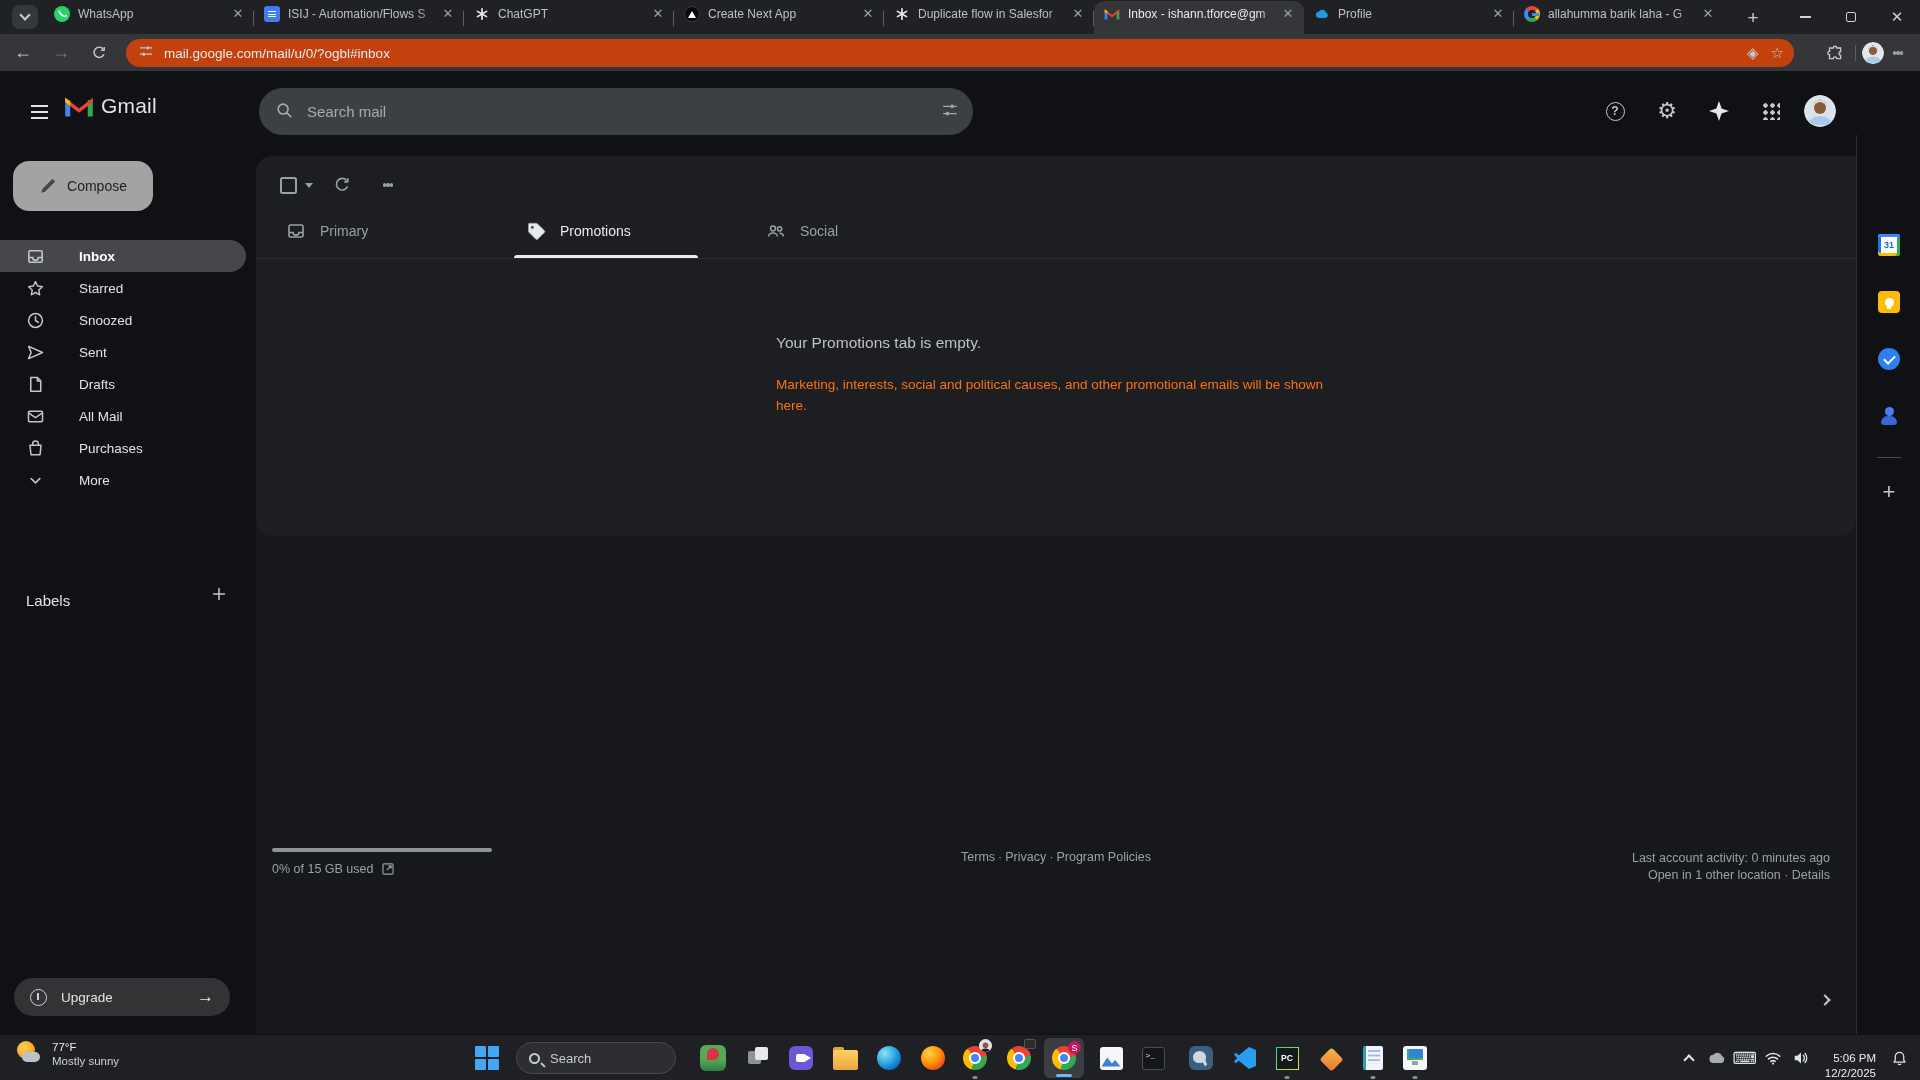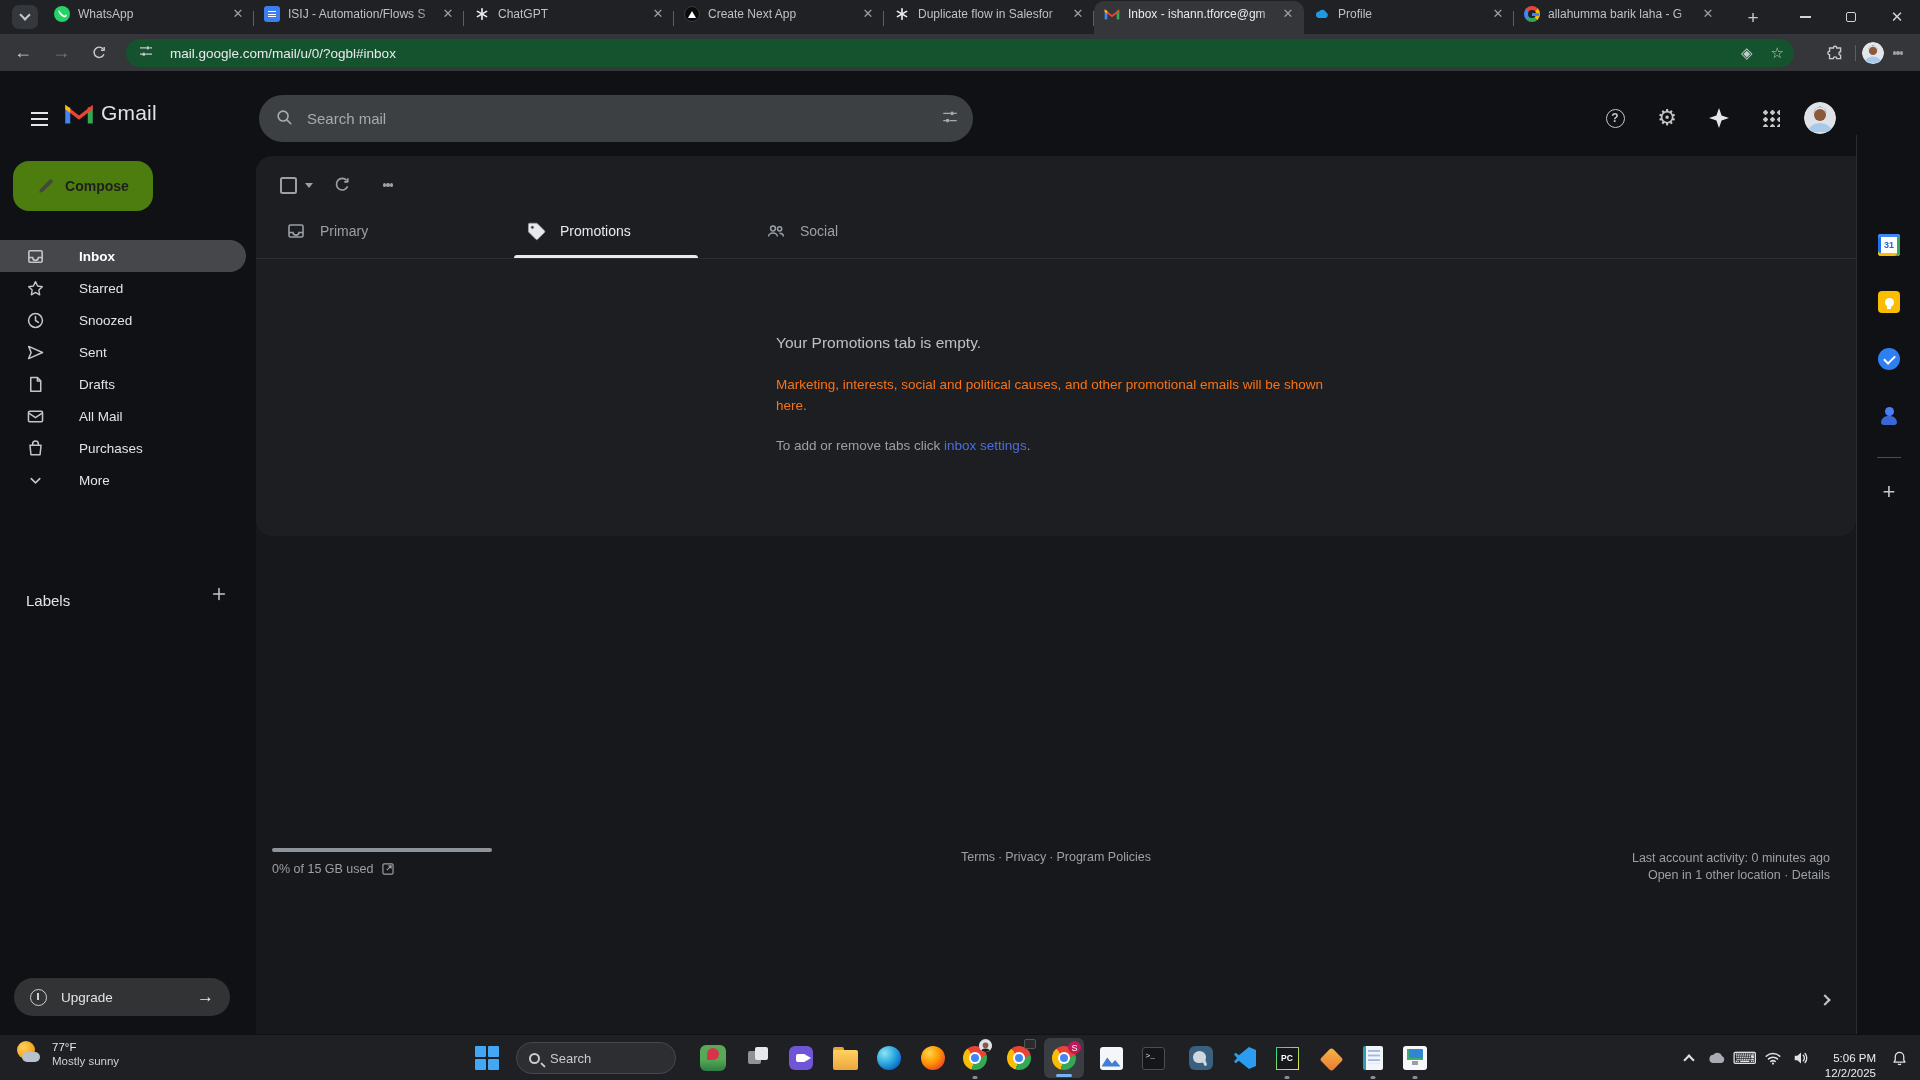--- a/index.html
+++ b/index.html
@@ -33,50 +33,50 @@
   .winctl{position:absolute;right:0;top:0;height:34px;display:flex;}
   .winbtn{width:46px;height:34px;display:flex;align-items:center;justify-content:center;color:#cfd2d6;}
   .winbtn .min{width:11px;height:1.5px;background:#cfd2d6;}
   .winbtn .max{width:10px;height:10px;border:1.5px solid #cfd2d6;border-radius:2px;}
   .winbtn.close{font-size:15px;}
 
   
   .toolbar{position:absolute;left:0;top:34px;width:1920px;height:37px;background:#35363a;display:flex;align-items:center;}
   .navbtn{width:30px;height:30px;margin-left:8px;display:flex;align-items:center;justify-content:center;color:#c7cacd;font-size:18px;}
   .navbtn.dim{color:#74777c;}
-  .omnibox{position:absolute;left:126px;top:5px;width:1668px;height:28px;background:#14532d;border-radius:14px;display:flex;align-items:center;padding:0 10px 0 12px;gap:6px;}
+  .omnibox{position:absolute;left:126px;top:5px;width:1668px;height:28px;background:#c2410c;border-radius:14px;display:flex;align-items:center;padding:0 10px 0 12px;}
   .omni-url{flex:1;color:#e8eaed;font-size:13.5px;margin-left:10px;white-space:nowrap;overflow:hidden;}
   .omni-ic{color:#c7cacd;font-size:15px;margin-left:12px;}
   .tool-right{position:absolute;right:8px;top:5px;display:flex;align-items:center;height:28px;}
   .tr-ic{width:28px;height:28px;display:flex;align-items:center;justify-content:center;color:#c7cacd;}
   .tr-div{width:1px;height:16px;background:#5b5e63;margin:0 6px;}
   .avatar16{width:22px;height:22px;border-radius:50%;overflow:hidden;}
 
   
   .gmail{position:absolute;left:0;top:71px;width:1920px;height:963px;background:#101114;}
-  .g-header{position:absolute;left:0;top:16px;width:1852px;height:64px;}
+  .g-header{position:absolute;left:0;top:9px;width:1852px;height:64px;}
   .hamburger{position:absolute;left:24px;top:17px;width:30px;height:30px;display:flex;flex-direction:column;justify-content:center;gap:4.5px;align-items:center;}
   .hamburger i{display:block;width:17px;height:1.8px;background:#e3e5e8;}
   .g-logo{position:absolute;left:64px;top:14px;display:flex;align-items:center;gap:7px;}
   .g-logo .word{font-size:21px;color:#dfe1e5;letter-spacing:.2px;}
   .g-search{position:absolute;left:259px;top:8px;width:714px;height:47px;background:#3d4043;border-radius:24px;display:flex;align-items:center;padding:0 14px 0 16px;}
   .g-search input{flex:1;background:transparent;border:none;outline:none;color:#e8eaed;font-size:15px;margin-left:14px;font-family:inherit;}
   .g-search input::placeholder{color:#a6abb0;}
   .g-hdr-right{position:absolute;right:16px;top:12px;display:flex;align-items:center;gap:14px;}
   .ghi{width:38px;height:38px;display:flex;align-items:center;justify-content:center;position:relative;}
   .icon-help{width:19px;height:19px;border:1.8px solid #c4c7c5;border-radius:50%;position:relative;}
   .icon-help::after{content:"?";position:absolute;left:0;top:0;width:100%;height:100%;display:flex;align-items:center;justify-content:center;color:#c4c7c5;font-size:12px;font-weight:bold;}
   .icon-gear::after{content:"⚙";font-size:22px;color:#c4c7c5;}
   .icon-sparkle{width:20px;height:20px;background:#e4e6e9;clip-path:polygon(50% 0,63% 37%,100% 50%,63% 63%,50% 100%,37% 63%,0 50%,37% 37%);}
   .icon-grid{width:18px;height:18px;background-image:radial-gradient(#c4c7c5 2px,transparent 2.4px);background-size:7px 7px;background-position:0 0;}
   .avatar32{width:32px;height:32px;border-radius:50%;overflow:hidden;}
 
   
   .g-side{position:absolute;left:0;top:64px;width:256px;bottom:0;}
-  .compose{position:absolute;left:13px;top:26px;width:140px;height:50px;background:#4d7c0f;border-radius:16px;display:flex;align-items:center;justify-content:center;gap:10px;color:#1f1f1f;font-size:14px;font-weight:bold;}
+  .compose{position:absolute;left:13px;top:26px;width:140px;height:50px;background:#a3a3a3;border-radius:16px;display:flex;align-items:center;justify-content:center;gap:10px;color:#1f1f1f;font-size:14px;font-weight:normal;}
   .nav{position:absolute;left:0;top:105px;width:246px;}
   .nav-item{height:32px;display:flex;align-items:center;padding-left:26px;gap:34px;color:#e2e3e6;font-size:13.5px;border-radius:0 16px 16px 0;}
   .nav-item.active{background:#45474b;font-weight:bold;color:#fff;}
   .nav-item svg{stroke:#c2c5c9;}
   .labels-row{position:absolute;left:0;top:440px;width:246px;height:34px;display:flex;align-items:flex-end;}
   .labels-row .lbl{margin-left:26px;font-size:15px;color:#e2e3e6;flex:1;}
   .labels-plus{width:30px;height:30px;margin-right:12px;display:flex;align-items:center;justify-content:center;}
   .upgrade{position:absolute;left:14px;top:843px;width:216px;height:38px;background:#313335;border-radius:19px;display:flex;align-items:center;padding:0 16px;color:#e3e3e6;font-size:13.5px;}
   .upg-ic{width:17px;height:17px;border:1.6px solid #cfd2d6;border-radius:50%;position:relative;margin-right:14px;flex:none;}
   .upg-ic::after{content:"";position:absolute;left:6px;top:3.5px;width:1.8px;height:7px;background:#cfd2d6;}
@@ -528,21 +528,20 @@
                 <path d="M13.4 12.3c2.2.1 4 1.4 4 3.2"></path>
               </svg>
             <span>Social</span>
           </div>
         </div>
         <div class="card-divider"></div>
 
         <div class="empty">
           <div class="t">Your Promotions tab is empty.</div>
           <div class="b">Marketing, interests, social and political causes, and other promotional emails will be shown here.</div>
-          <div class="c"><span>To add or remove tabs click </span><a href="#">inbox settings</a><span>.</span></div>
         </div>
       </div>
 
       <div class="m-footer">
         <div class="storage-bar"></div>
         <div class="storage-txt">
           <span>0% of 15 GB used</span>
           <svg width="14" height="14" viewBox="0 0 18 18" fill="none" stroke="#9aa0a6" stroke-width="1.5">
               <rect x="2.5" y="2.5" width="13" height="13" rx="1.5"></rect>
               <path d="M7.5 10.5L13 5M9.5 5H13v3.5"></path>

